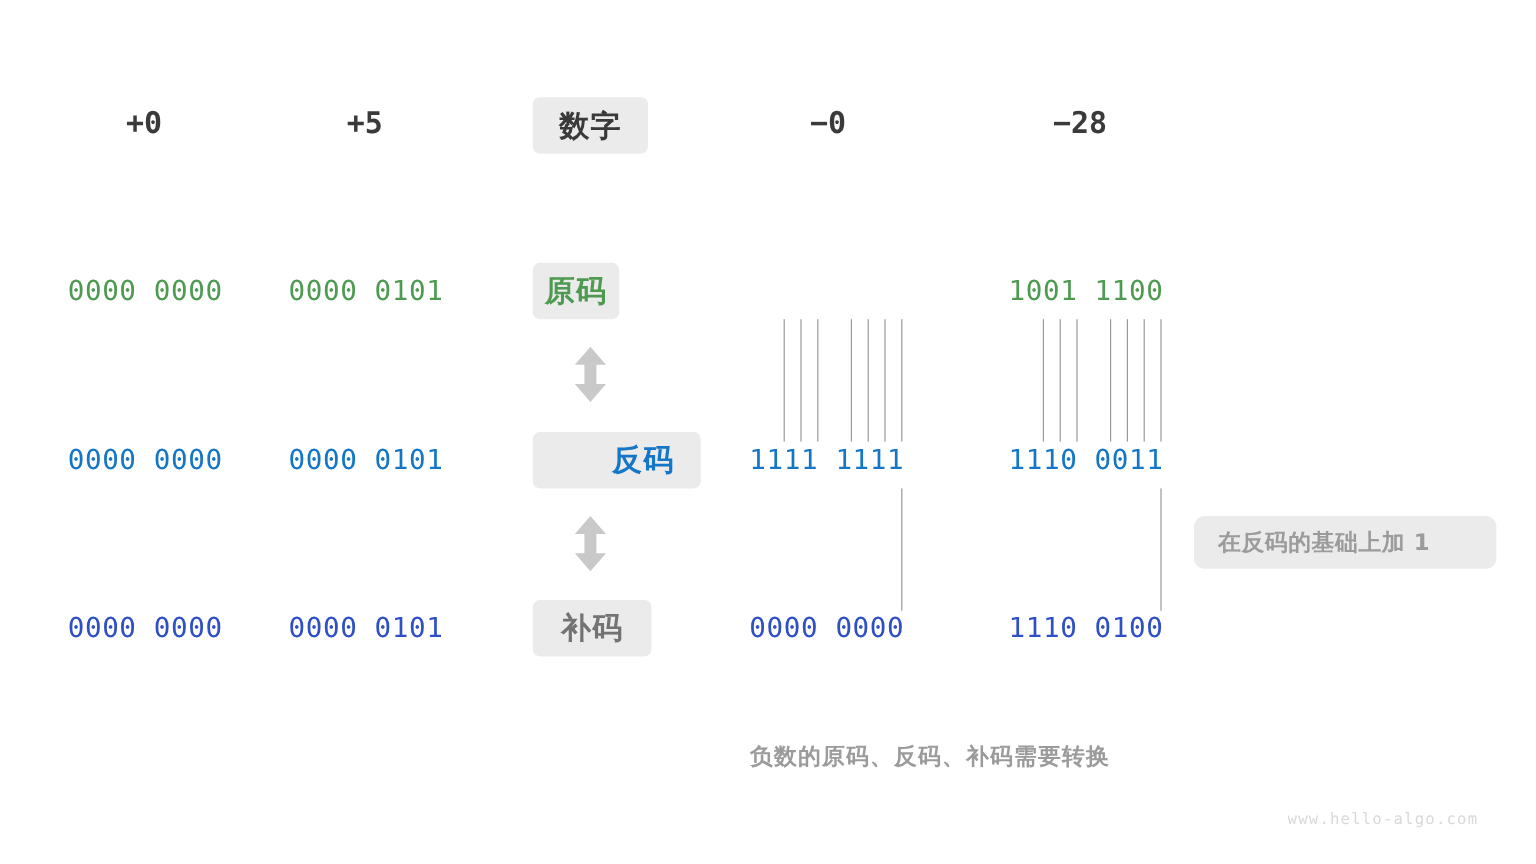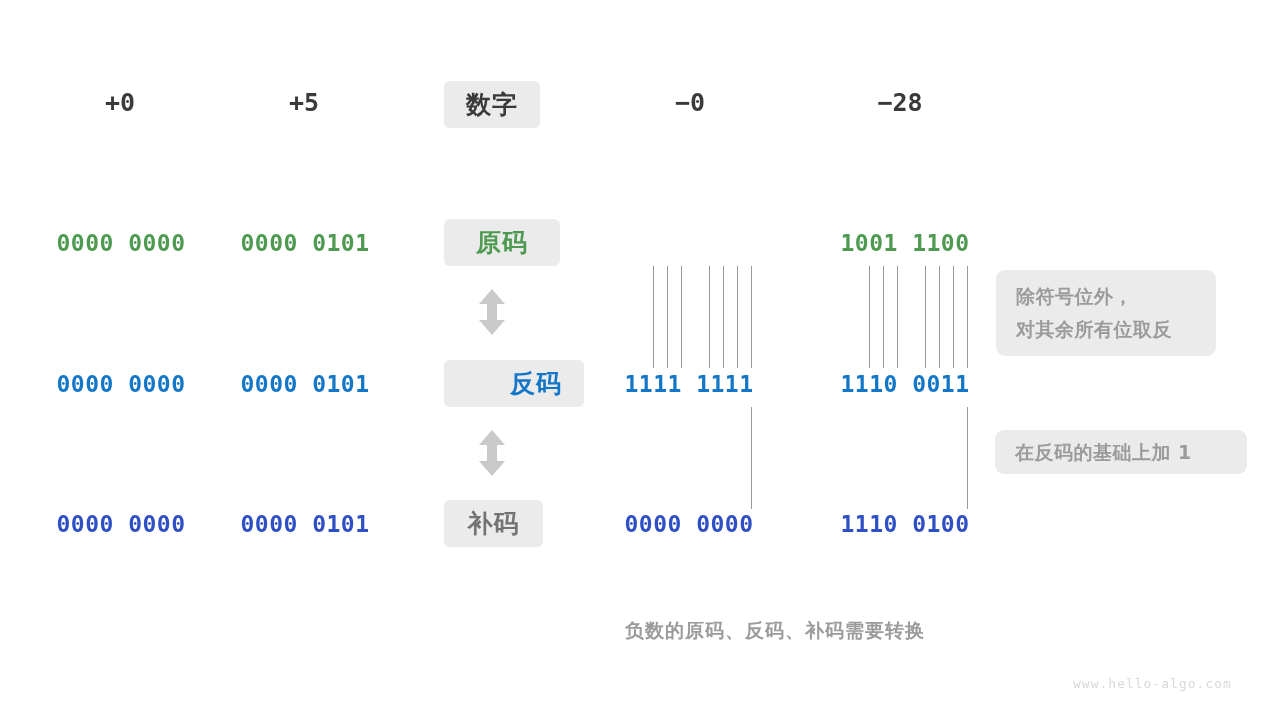--- a/index.html
+++ b/index.html
@@ -30,21 +30,21 @@
     font-weight: bold;
     color: #3a3a3a;
     text-align: center;
     white-space: pre;
   }
 
   
   .bits {
     font-family: "DejaVu Sans Mono", "Liberation Mono", monospace;
     font-size: 23px;
-    font-weight: bold;
+    font-weight: normal;
     letter-spacing: 0.5px;
     white-space: pre;
     text-align: center;
   }
   .bits.green { color: #4e9a51; }
   .bits.blue  { color: #1476c6; }
   .bits.indigo{ color: #2f4fc4; }
 
   
   .chip {
@@ -121,21 +121,21 @@
   <div class="abs chip dark" style="left:444px; top:81px; width:96px; height:47px;">数字</div>
 
   <div class="abs num-head" style="left:610px; top:88px; width:160px;">−0</div>
 
   <div class="abs num-head" style="left:820px; top:88px; width:160px;">−28</div>
 
   <div class="abs bits green" style="left:40px;  top:230px; width:162px;">0000 0000</div>
 
   <div class="abs bits green" style="left:224px; top:230px; width:162px;">0000 0101</div>
 
-  <div class="abs chip green" style="left:444px; top:219px; width:116px; height:47px;">原码</div>
+  <div class="abs chip green" style="left:444px; top:219px; width:72px; height:47px;">原码</div>
 
 
   <div class="abs bits green" style="left:824px; top:230px; width:162px;">1001 1100</div>
 
   <div class="conn" style="left:653px; top:266px; height:102px;"></div>
   <div class="conn" style="left:667px; top:266px; height:102px;"></div>
   <div class="conn" style="left:681px; top:266px; height:102px;"></div>
   <div class="conn" style="left:709px; top:266px; height:102px;"></div>
   <div class="conn" style="left:723px; top:266px; height:102px;"></div>
   <div class="conn" style="left:737px; top:266px; height:102px;"></div>
@@ -148,24 +148,20 @@
   <div class="conn" style="left:939px; top:266px; height:102px;"></div>
   <div class="conn" style="left:953px; top:266px; height:102px;"></div>
   <div class="conn" style="left:967px; top:266px; height:102px;"></div>
 
   <div class="abs" style="left:477px; top:288px;">
     <svg class="dbl-arrow" viewBox="0 0 30 48" xmlns="http://www.w3.org/2000/svg" aria-hidden="true">
       <polygon points="15,1 28,16 20,16 20,32 28,32 15,47 2,32 10,32 10,16 2,16" fill="#c9c9c9"></polygon>
     </svg>
   </div>
 
-  <div class="abs note" style="left:996px; top:270px; width:220px; height:86px;">
-    <div>除符号位外，</div>
-    <div>对其余所有位取反</div>
-  </div>
 
   <div class="abs bits blue" style="left:40px;  top:371px; width:162px;">0000 0000</div>
 
   <div class="abs bits blue" style="left:224px; top:371px; width:162px;">0000 0101</div>
 
   <div class="abs chip blue" style="left:444px; top:360px; width:96px; height:47px;">反码</div>
 
   <div class="abs bits blue" style="left:608px; top:371px; width:162px;">1111 1111</div>
 
   <div class="abs bits blue" style="left:824px; top:371px; width:162px;">1110 0011</div>

